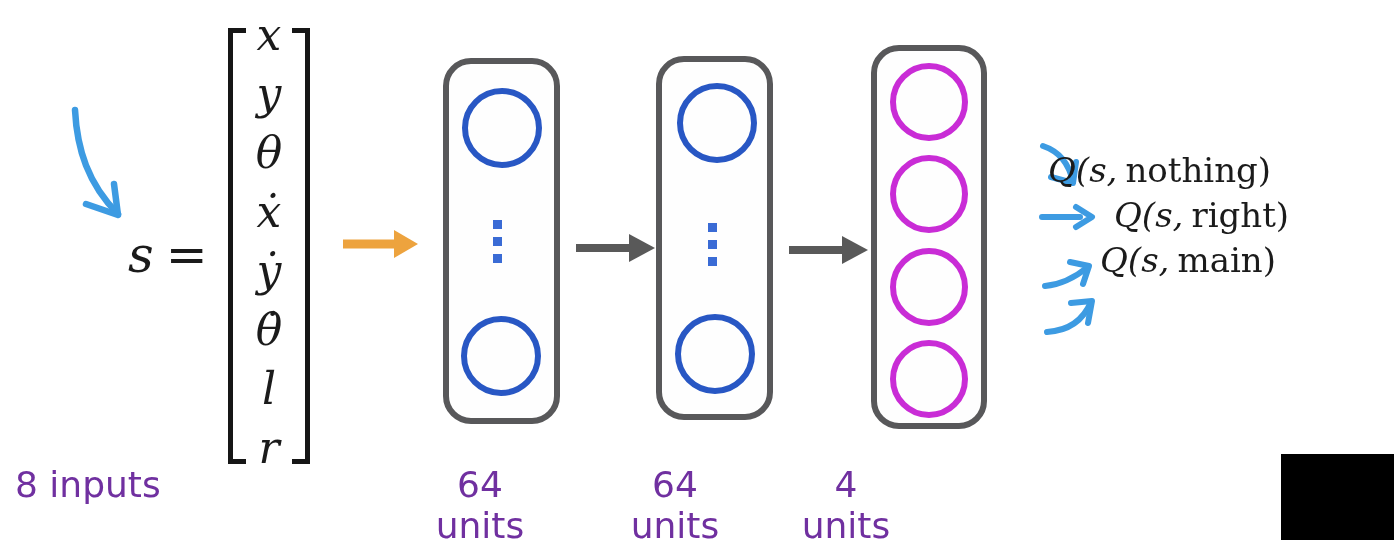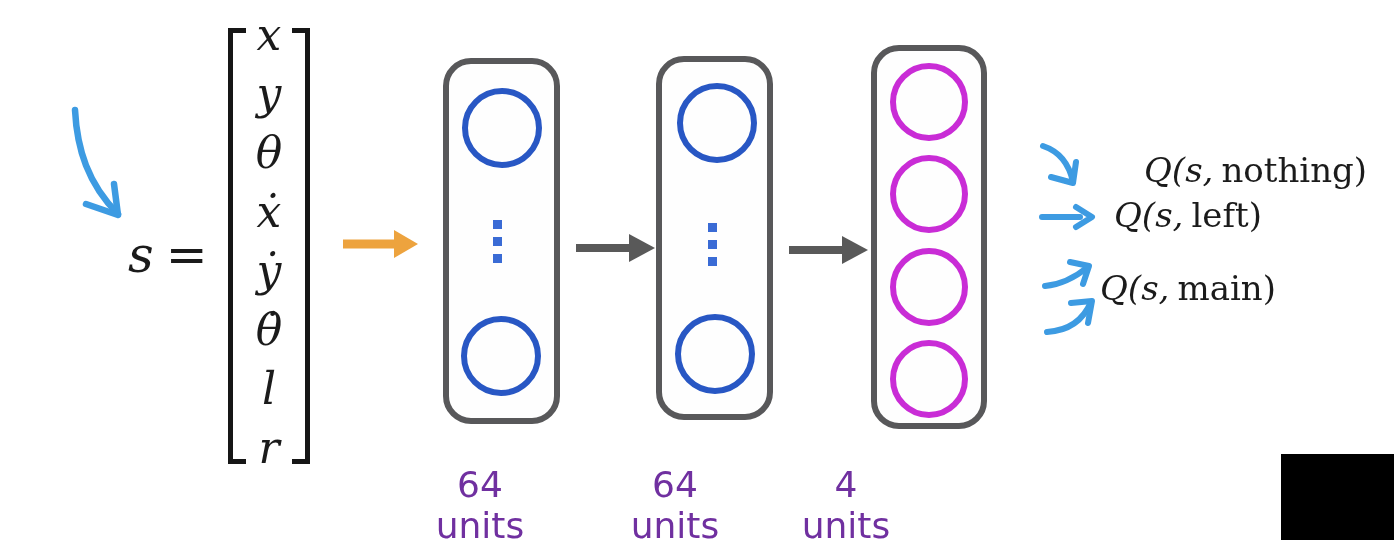--- a/index.html
+++ b/index.html
@@ -106,45 +106,46 @@
     <polygon points="56,4 82,18 56,32" fill="#595959"></polygon>
   </svg>
 
   <div class="layer-box box-3">
     <div class="neuron neuron-magenta" style="left:13px; top:12px;"></div>
     <div class="neuron neuron-magenta" style="left:13px; top:104px;"></div>
     <div class="neuron neuron-magenta" style="left:13px; top:197px;"></div>
     <div class="neuron neuron-magenta" style="left:13px; top:289px;"></div>
   </div>
 
+  <div class="purple-label" style="left:15px;  top:464px;">8 inputs</div>
   <div class="purple-label" style="left:415px; top:464px; width:130px; text-align:center;">64 units</div>
   <div class="purple-label" style="left:610px; top:464px; width:130px; text-align:center;">64 units</div>
   <div class="purple-label" style="left:790px; top:464px; width:112px; text-align:center;">4 units</div>
 
   <svg class="arrow-svg" style="left:1040px; top:143px;" width="40" height="46" viewBox="0 0 40 46">
     <path d="M3,3 Q27,11 33,39" fill="none" stroke="#3d9be2" stroke-width="6" stroke-linecap="round"></path>
     <polyline points="36,19 33,40 11,34" fill="none" stroke="#3d9be2" stroke-width="6" stroke-linecap="round" stroke-linejoin="round"></polyline>
   </svg>
-  <div class="q-row" style="left:1144px; top:150px;">
+  <div class="q-row" style="left:1048px; top:150px;">
     <span class="q-func">Q(s,</span><span class="q-action">nothing)</span>
   </div>
 
   <svg class="arrow-svg" style="left:1038px; top:203px;" width="58" height="28" viewBox="0 0 58 28">
     <line x1="4" y1="14" x2="42" y2="14" stroke="#3d9be2" stroke-width="6" stroke-linecap="round"></line>
     <polyline points="38,4 54,14 38,24" fill="none" stroke="#3d9be2" stroke-width="6" stroke-linecap="round" stroke-linejoin="round"></polyline>
   </svg>
   <div class="q-row" style="left:1114px; top:195px;">
-    <span class="q-func">Q(s,</span><span class="q-action">left)</span>
+    <span class="q-func">Q(s,</span><span class="q-action">right)</span>
   </div>
 
   <svg class="arrow-svg" style="left:1042px; top:254px;" width="56" height="38" viewBox="0 0 56 38">
     <path d="M3,32 Q25,30 46,13" fill="none" stroke="#3d9be2" stroke-width="6" stroke-linecap="round"></path>
     <polyline points="28,8 47,12 41,30" fill="none" stroke="#3d9be2" stroke-width="6" stroke-linecap="round" stroke-linejoin="round"></polyline>
   </svg>
-  <div class="q-row" style="left:1100px; top:240px;margin-top:28px;">
+  <div class="q-row" style="left:1100px; top:240px;">
     <span class="q-func">Q(s,</span><span class="q-action">main)</span>
   </div>
 
   <svg class="arrow-svg" style="left:1044px; top:290px;" width="56" height="48" viewBox="0 0 56 48">
     <path d="M3,42 Q35,40 47,12" fill="none" stroke="#3d9be2" stroke-width="6" stroke-linecap="round"></path>
     <polyline points="27,13 48,11 44,33" fill="none" stroke="#3d9be2" stroke-width="6" stroke-linecap="round" stroke-linejoin="round"></polyline>
   </svg>
 
   <div class="black-rect"></div>
 

